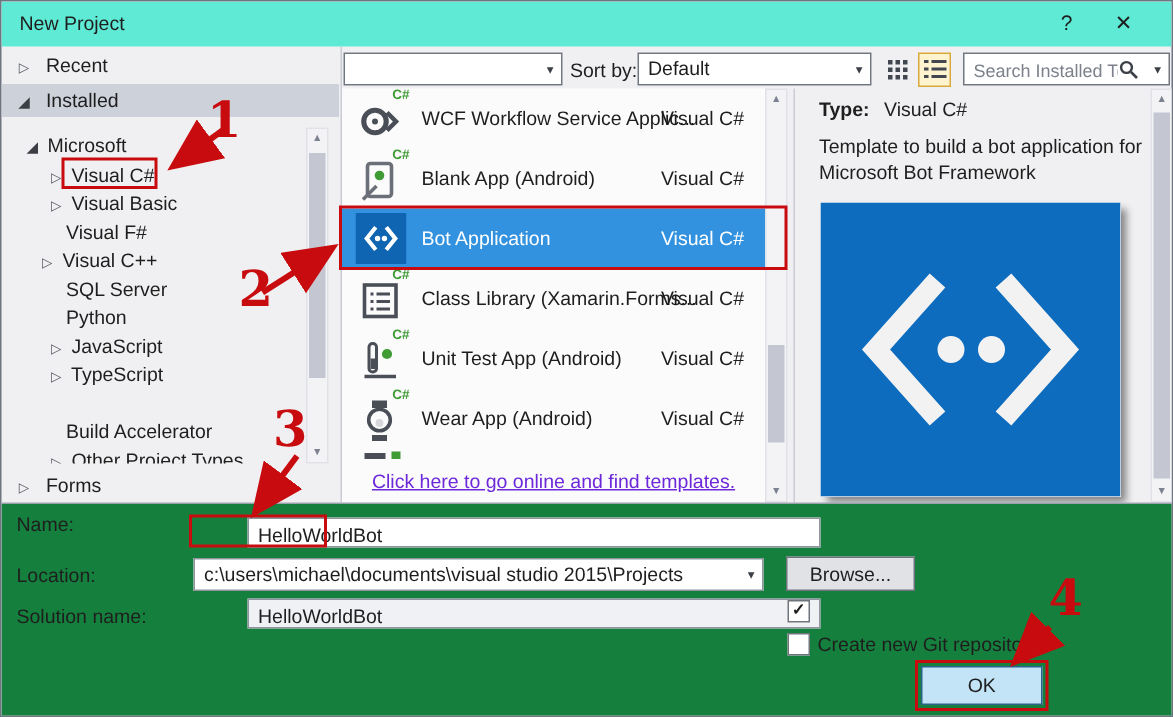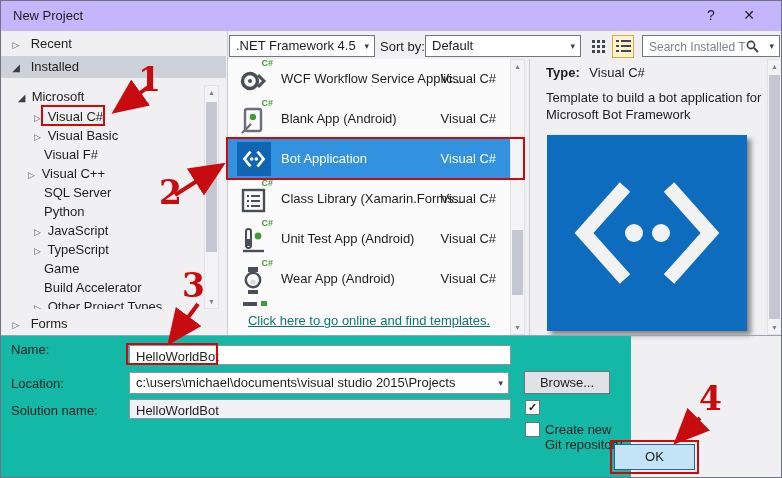--- a/index.html
+++ b/index.html
@@ -1,21 +1,21 @@
 <!DOCTYPE html>
 <html><head>
 <meta charset="utf-8">
 <style>
   html,body{margin:0;padding:0;background:#fff;}
   .dialog{position:relative;width:782px;height:478px;box-sizing:border-box;
     background:#f0f0f2;border:1px solid #6f7580;overflow:hidden;
     font-family:"Liberation Sans",sans-serif;font-size:13px;color:#1e1e1e;}
   .abs{position:absolute;}
   
-  .titlebar{left:0;top:0;width:100%;height:30px;background:#c4b5fd;}
+  .titlebar{left:0;top:0;width:100%;height:30px;background:#5eead4;}
   .title{left:12px;top:7px;}
   .tb-btn{top:3px;width:28px;height:23px;text-align:center;line-height:23px;font-size:14px;color:#1e1e1e;cursor:default;}
   
   .cat-row{left:0;width:225px;height:21px;line-height:21px;}
   .exp{display:inline-block;width:14px;font-size:9px;color:#5a5e68;text-align:center;}
   .exp.filled{color:#3b3e45;font-size:10px;}
   .cat-label{padding-left:4px;}
   .installed-row{background:#cdd1da;}
   .trow{left:0;width:200px;height:19px;line-height:19px;white-space:nowrap;}
   .trow .exp{width:13px;}
@@ -37,33 +37,33 @@
     font-family:"Liberation Sans",sans-serif;font-size:12px;color:#1e1e1e;}
   .searchbox input::placeholder{color:#7c818b;opacity:1;}
   
   .listpanel{left:227px;top:58px;width:282px;height:276px;background:#fbfbfc;}
   .lrow{position:absolute;left:0;width:282px;height:40px;}
   .licon{position:absolute;left:9px;top:3px;width:34px;height:34px;}
   .badge{position:absolute;right:-2px;top:-4px;font-size:9px;font-weight:bold;color:#3f9c35;font-style:normal;}
   .lname{position:absolute;left:53px;top:0;line-height:40px;white-space:nowrap;}
   .llang{position:absolute;right:14px;top:0;line-height:40px;}
   .lrow.sel{background:#3392df;color:#fff;}
-  .online-link{left:227px;top:312px;width:282px;text-align:center;color:#0f766e;text-decoration:underline;cursor:pointer;}
+  .online-link{left:227px;top:312px;width:282px;text-align:center;color:#6d28d9;text-decoration:underline;cursor:pointer;}
   
   .sb{background:#f3f3f6;border:1px solid #e0e2e8;box-sizing:border-box;}
   .sb .a{position:absolute;left:0;width:100%;height:13px;text-align:center;font-size:7px;color:#7d8291;line-height:13px;}
   .sb .a.up{top:0;} .sb .a.dn{bottom:0;}
   .sb .thumb{position:absolute;left:1px;right:1px;background:#c4c7d1;}
   
   .type-label{font-weight:bold;}
   .desc{line-height:17px;}
   .bigbot{left:546px;top:134px;width:200px;height:196px;box-shadow:4px 4px 5px rgba(0,0,0,.45);}
   
-  .bottombar{left:0;top:335px;width:630px;height:143px;background:#14b8a6;}
-  .field{background:#fff;border:1px solid #8f959e;height:18px;box-sizing:content-box;}
+  .bottombar{left:0;top:335px;width:782px;height:143px;background:#15803d;}
+  .field{background:#fff;border:1px solid #8f959e;height:18px;box-sizing:content-box;margin-left:36px;}
   .field input{position:absolute;left:4px;top:1px;right:4px;width:calc(100% - 8px);height:16px;border:0;outline:0;background:transparent;
     font-family:"Liberation Sans",sans-serif;font-size:13px;color:#1e1e1e;}
   .ro{background:#eff1f4;}
   .btn{background:#e1e2e6;border:1px solid #6f747c;text-align:center;box-sizing:border-box;cursor:default;}
   .btn.ok{background:#c2e4f6;border-color:#2c628b;}
   .cb-box{width:13px;height:13px;background:#fff;border:1px solid #6f747c;text-align:center;line-height:12px;font-size:11px;font-weight:bold;}
   
   .anno{pointer-events:none;}
   .redbox{border:2px solid #c80b0e;background:transparent;}
   .digit{font-family:"DejaVu Serif",serif;font-weight:bold;font-size:33px;color:#c80b0e;line-height:1;}
@@ -115,23 +115,20 @@
     <span>Python</span>
   </div>
   <div class="abs trow child-indent" style="top:220px;">
     <span class="exp">▷</span>
     <span>JavaScript</span>
   </div>
   <div class="abs trow child-indent" style="top:239px;">
     <span class="exp">▷</span>
     <span>TypeScript</span>
   </div>
-  <div class="abs trow child-indent-noexp" style="top:258px;">
-    <span>Game</span>
-  </div>
   <div class="abs trow child-indent-noexp" style="top:277px;">
     <span>Build Accelerator</span>
   </div>
   <div class="abs trow child-indent clip12" style="top:296px;">
     <span class="exp">▷</span>
     <span>Other Project Types</span>
   </div>
 
   <div class="abs sb" style="left:203px;top:84px;width:15px;height:224px;">
     <div class="a up">▲</div>
@@ -140,21 +137,20 @@
   </div>
 
   <div class="abs cat-row" style="top:312px;height:22px;line-height:22px;">
     <span class="exp" style="padding-left:8px;">▷</span>
     <span class="cat-label">Forms</span>
   </div>
 
   <div class="abs vdiv" style="left:226px;top:30px;height:304px;"></div>
 
   <div class="abs combo" style="left:228px;top:34px;width:144px;">
-    <span class="val">.NET Framework 4.5</span>
     <span class="caret">▾</span>
   </div>
   <span class="abs" style="left:379px;top:38px;">Sort by:</span>
   <div class="abs combo" style="left:424px;top:34px;width:154px;">
     <span class="val">Default</span>
     <span class="caret">▾</span>
   </div>
   <div class="abs viewbtn" style="left:587px;top:35px;">
     <svg width="22" height="21">
       <g fill="#41464f">

